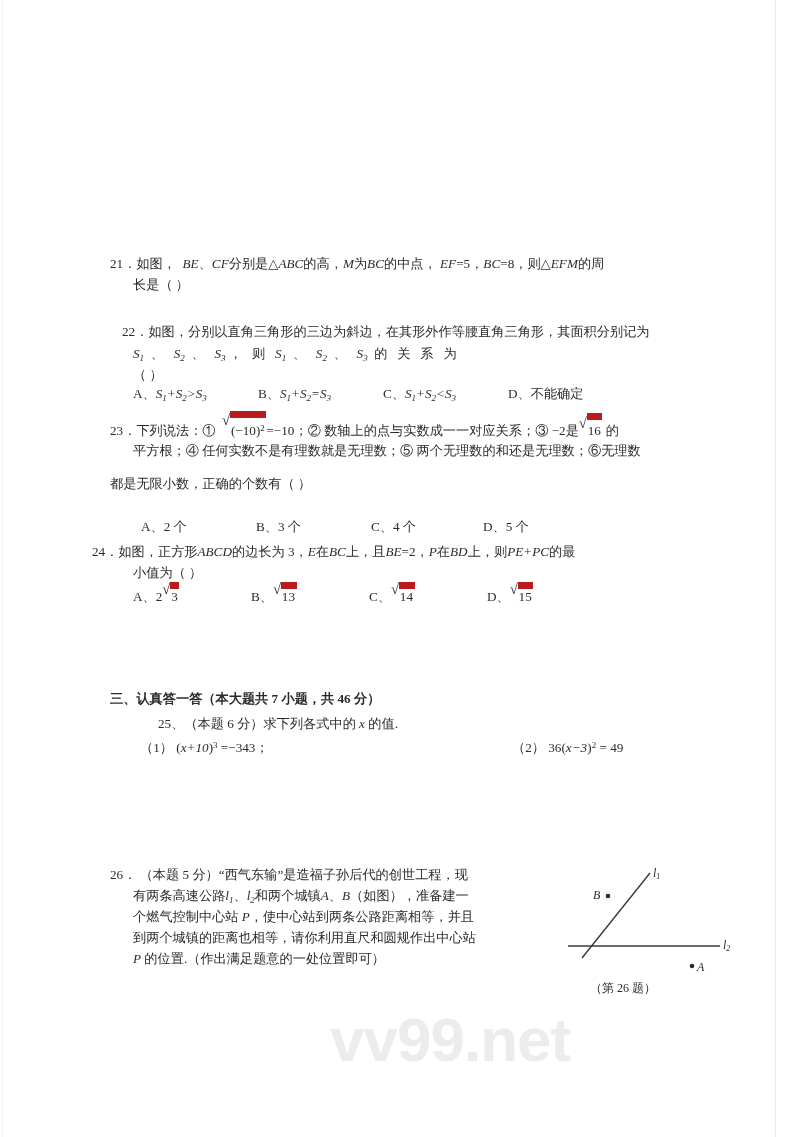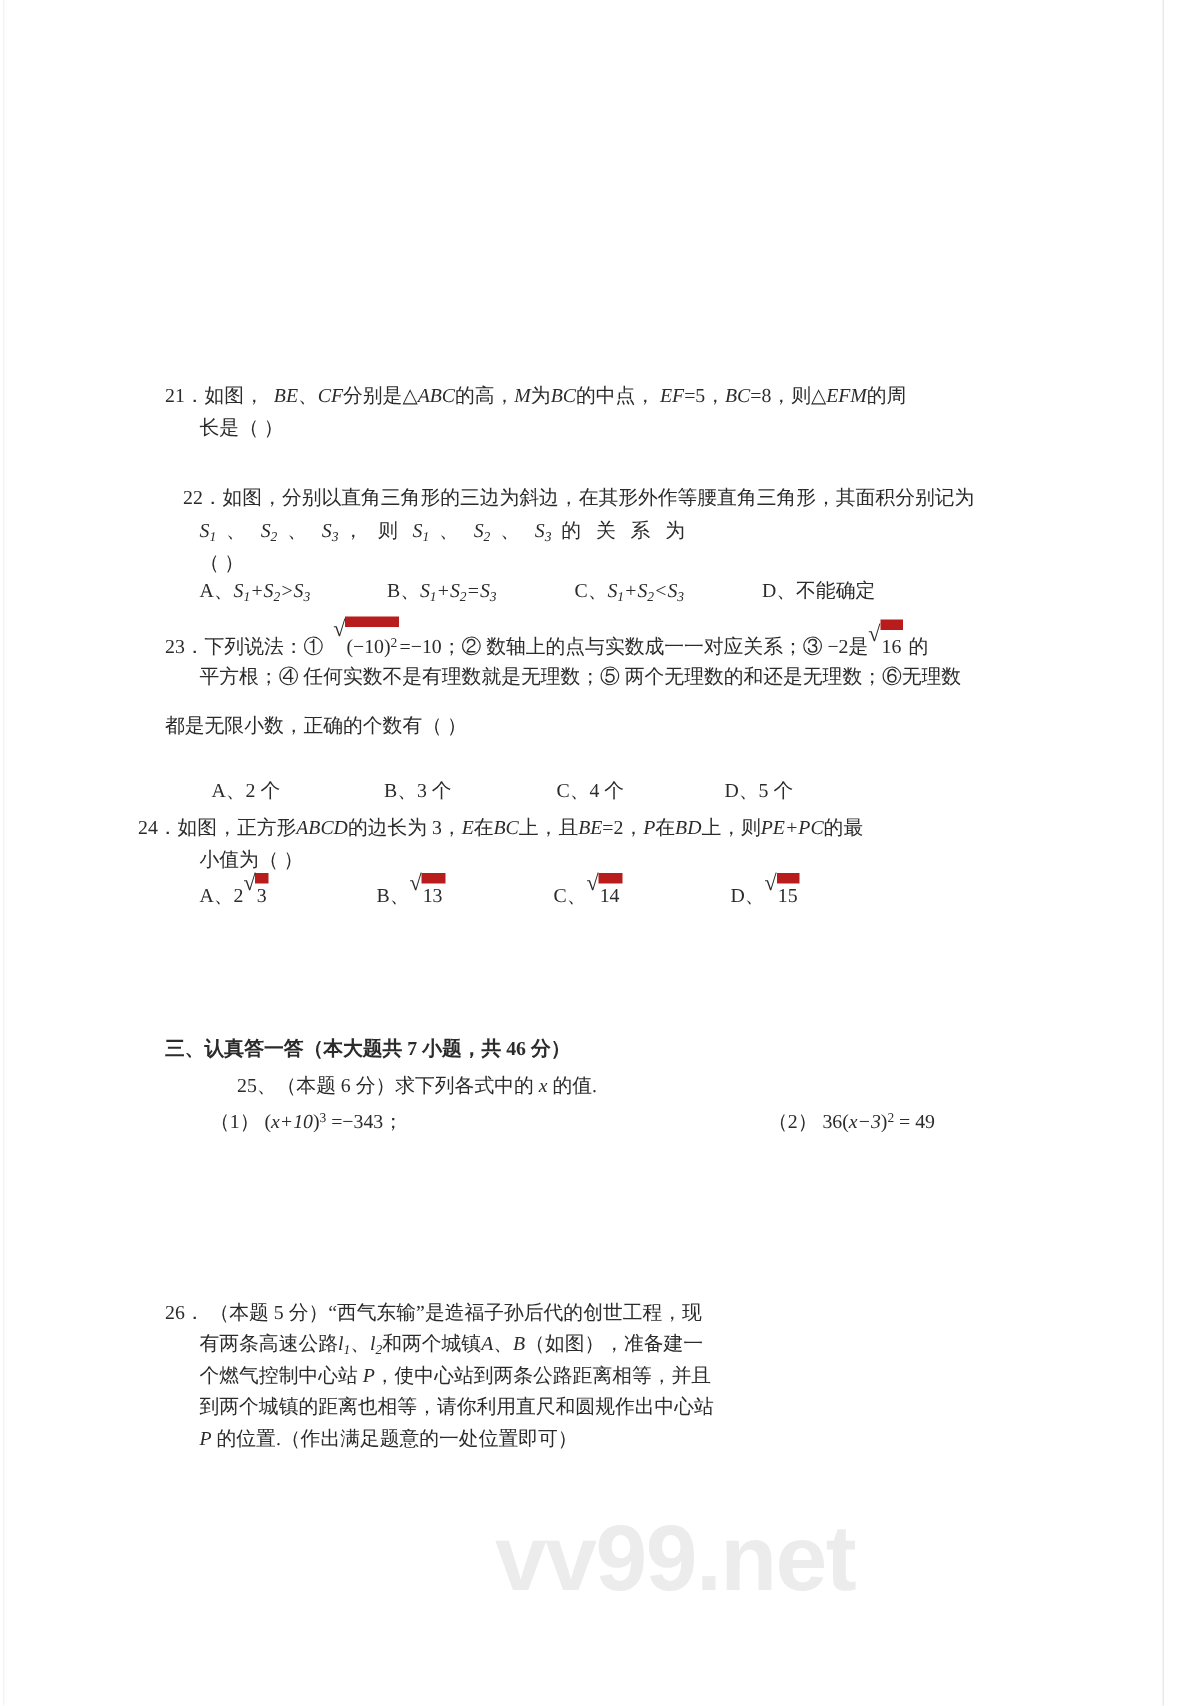--- a/index.html
+++ b/index.html
@@ -184,16 +184,33 @@
     <span class="cn">有两条高速公路</span><span class="it"><span>l</span><sub>1</sub></span><span class="cn">、</span><span class="it"><span>l</span><sub>2</sub></span><span class="cn">和两个城镇</span><span class="it">A</span><span class="cn">、</span><span class="it">B</span><span class="cn">（如图），准备建一</span>
   </div>
   <div class="q" style="left:133px; top:906px;">
     <span class="cn">个燃气控制中心站</span><span>&nbsp;</span><span class="it">P</span><span class="cn">，使中心站到两条公路距离相等，并且</span>
   </div>
   <div class="q cn" style="left:133px; top:927px;">到两个城镇的距离也相等，请你利用直尺和圆规作出中心站</div>
   <div class="q" style="left:133px; top:948px;">
     <span class="it">P</span><span>&nbsp;</span><span class="cn">的位置.（作出满足题意的一处位置即可）</span>
   </div>
 
+  <div id="fig26">
+    <svg width="185" height="120" viewBox="0 0 185 120">
+
+      <line x1="22" y1="100" x2="90" y2="15" stroke="#3a3a3a" stroke-width="1.4"></line>
+
+      <line x1="8" y1="88" x2="160" y2="88" stroke="#3a3a3a" stroke-width="1.4"></line>
+
+      <circle cx="48" cy="38" r="2.3" fill="#2b2b2b"></circle>
+
+      <circle cx="132" cy="108" r="2.3" fill="#2b2b2b"></circle>
+    </svg>
+    <span class="figcap it" style="left:93px; top:8px;"><span>l</span><sub>1</sub></span>
+    <span class="figcap it" style="left:163px; top:80px;"><span>l</span><sub>2</sub></span>
+    <span class="figcap it" style="left:33px; top:30px;">B</span>
+    <span class="figcap it" style="left:137px; top:102px;">A</span>
+    <span class="figcap cn" style="left:30px; top:122px;">（第 26 题）</span>
+  </div>
 
   <div id="watermark">vv99.net</div>
 
 </div>
 
 </body></html>

